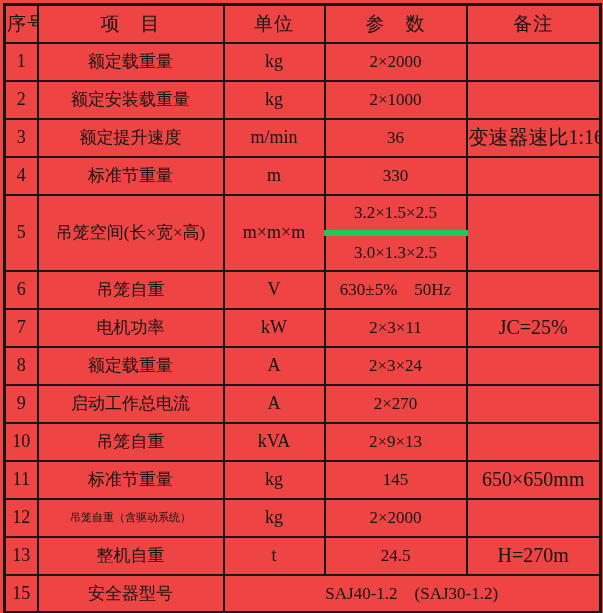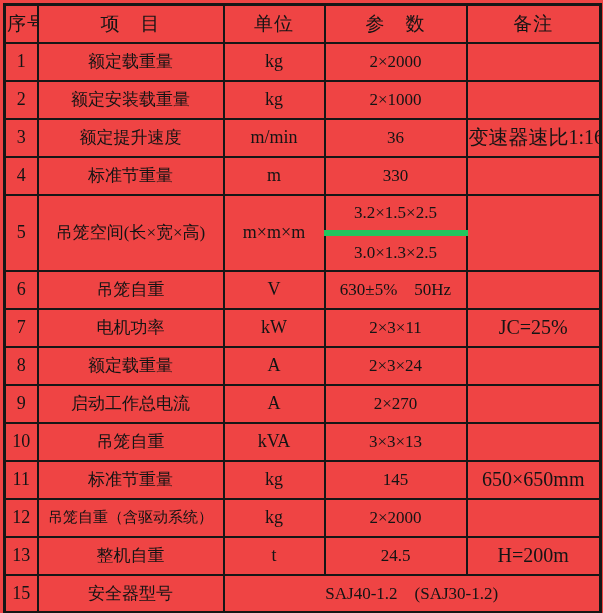--- a/index.html
+++ b/index.html
@@ -32,21 +32,21 @@
     vertical-align: middle;
     padding: 0 1px;
     font-weight: normal;
     font-size: 18px;
     white-space: nowrap;
     overflow: hidden;
     height: 38px;
   }
   th { font-size: 19px; letter-spacing: 1px; }
   td.item { font-size: 17px; border-radius: 9px; }
-  td.item-tight { font-size: 15px; letter-spacing: 0; }
+  td.item-tight { font-size: 11px; letter-spacing: 0; }
   td.note { font-size: 20px; }
   td.param { font-size: 17px; }
   
   td.param-split-top    { border-bottom: 1px solid #8d8d8d; }
   td.param-split-bottom { border-top: 6px solid #22c55e; }
 </style>
 </head>
 <body>
 
 <div class="page">
@@ -140,21 +140,21 @@
       <td class="item">启动工作总电流</td>
       <td class="unit">A</td>
       <td class="param">2×270</td>
       <td class="note"></td>
     </tr>
 
     <tr>
       <td class="no">10</td>
       <td class="item">吊笼自重</td>
       <td class="unit">kVA</td>
-      <td class="param">3×3×13</td>
+      <td class="param">2×9×13</td>
       <td class="note"></td>
     </tr>
 
     <tr>
       <td class="no">11</td>
       <td class="item">标准节重量</td>
       <td class="unit">kg</td>
       <td class="param">145</td>
       <td class="note">650×650mm</td>
     </tr>
@@ -165,21 +165,21 @@
       <td class="unit">kg</td>
       <td class="param">2×2000</td>
       <td class="note"></td>
     </tr>
 
     <tr>
       <td class="no">13</td>
       <td class="item">整机自重</td>
       <td class="unit">t</td>
       <td class="param">24.5</td>
-      <td class="note">H=200m</td>
+      <td class="note">H=270m</td>
     </tr>
 
     <tr>
       <td class="no">15</td>
       <td class="item">安全器型号</td>
       <td class="param" colspan="3">SAJ40-1.2　(SAJ30-1.2)</td>
     </tr>
   </tbody>
     </table>
 </div>

